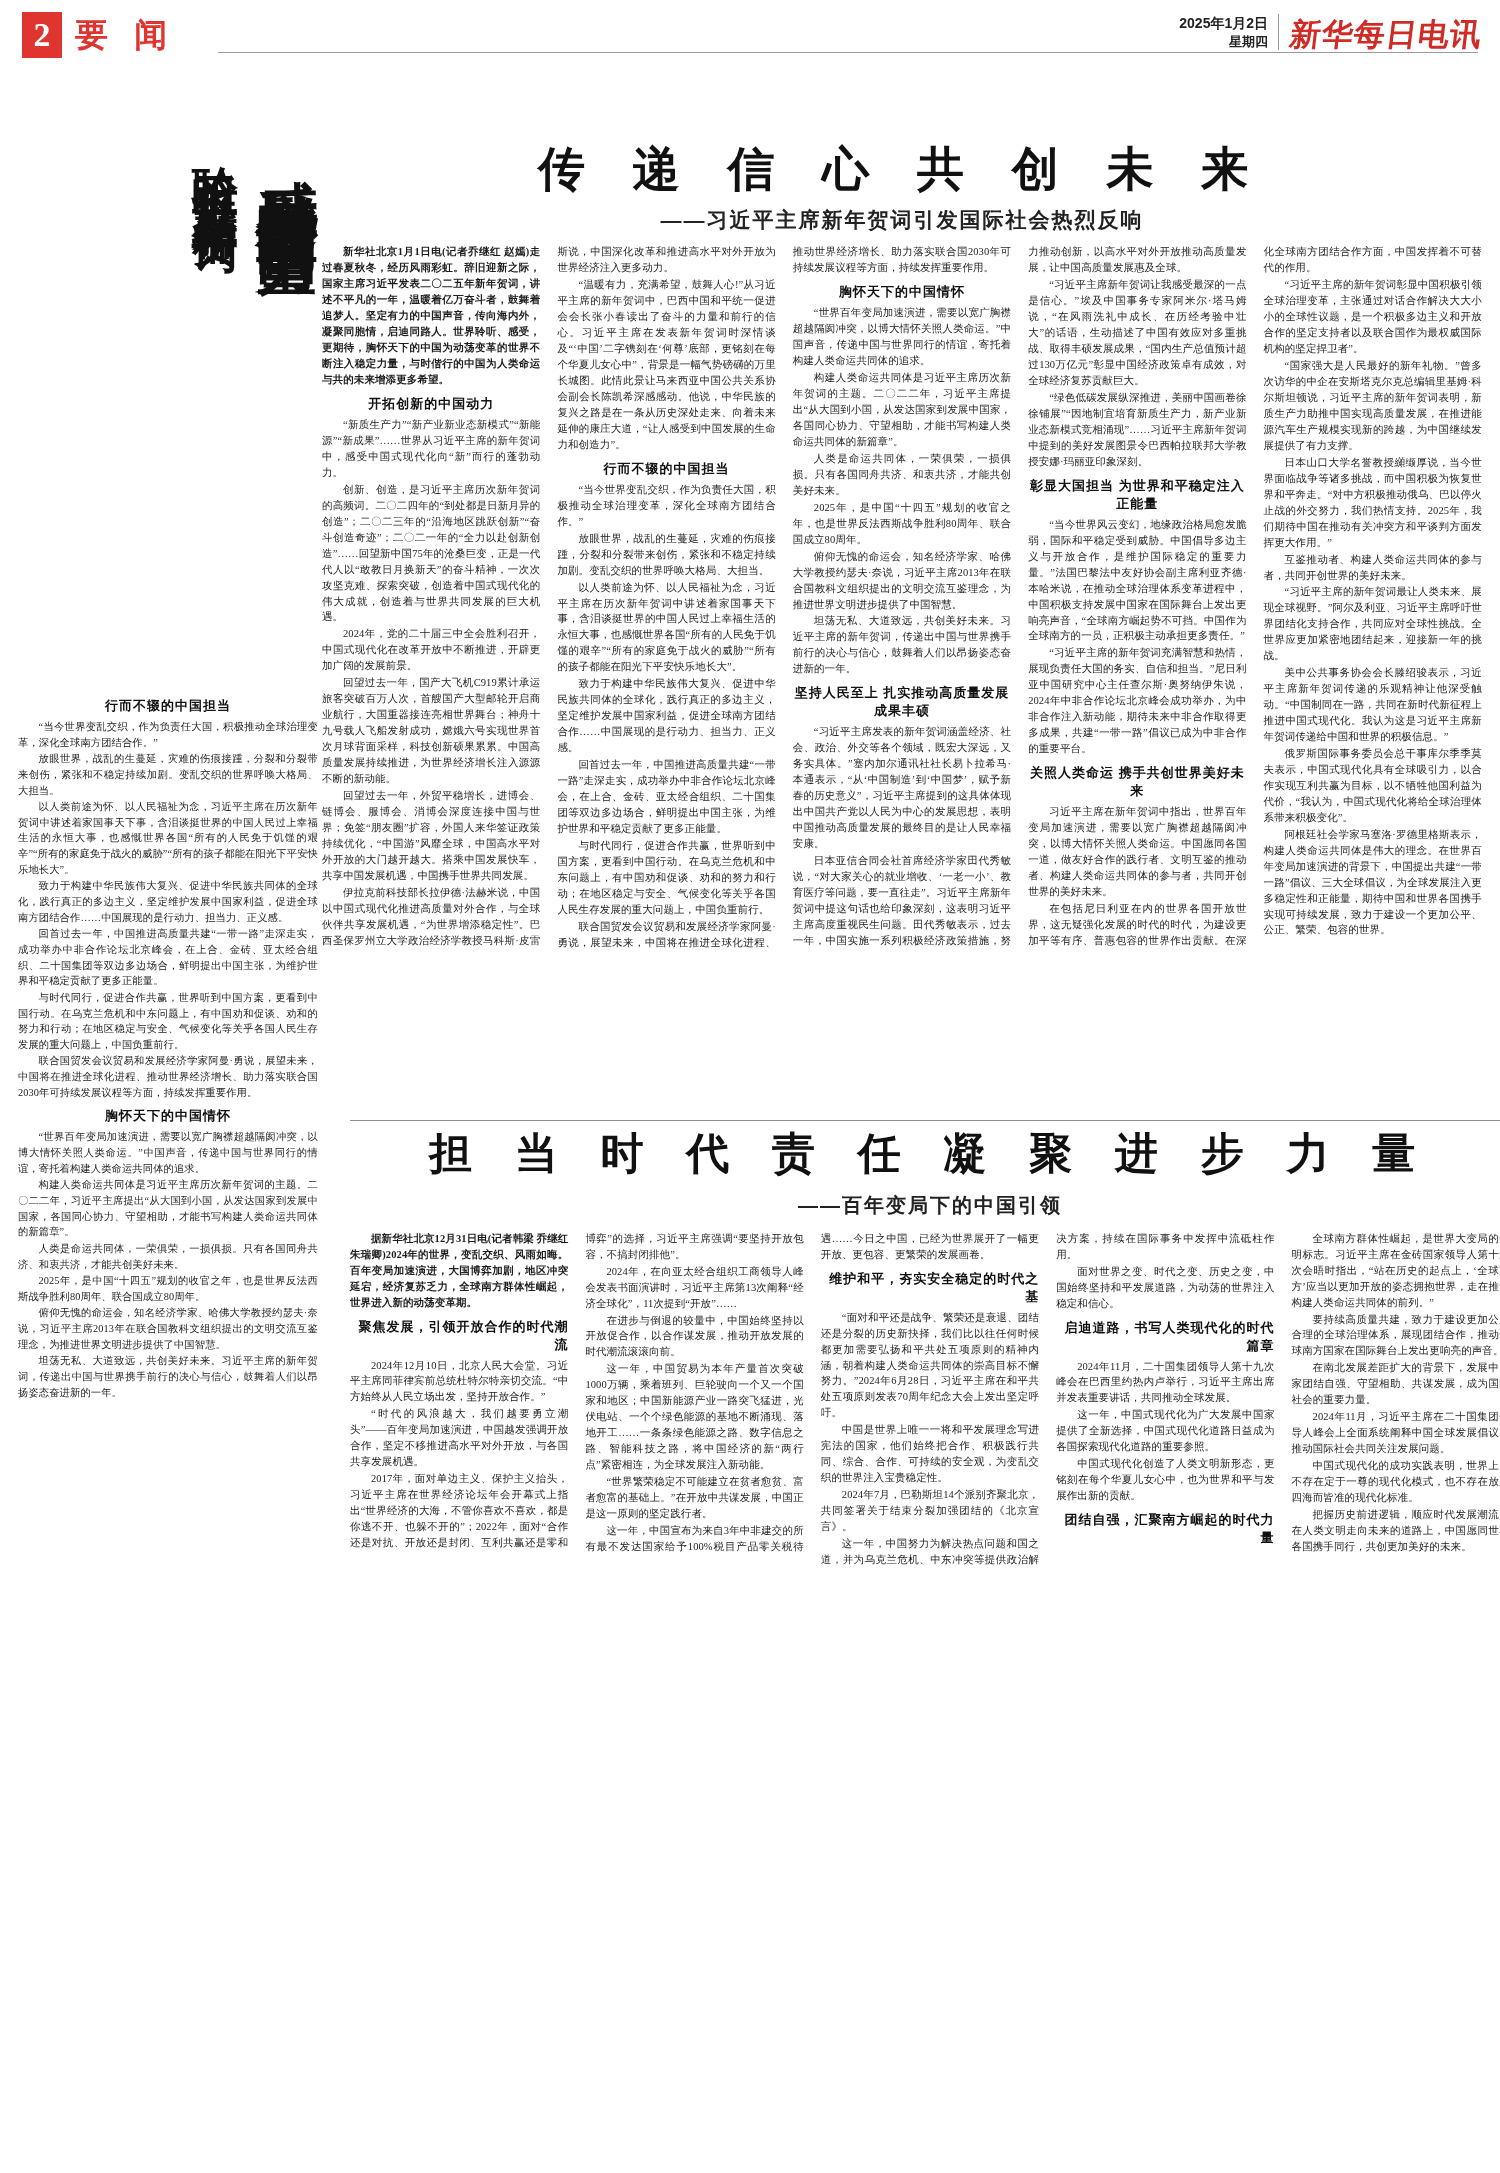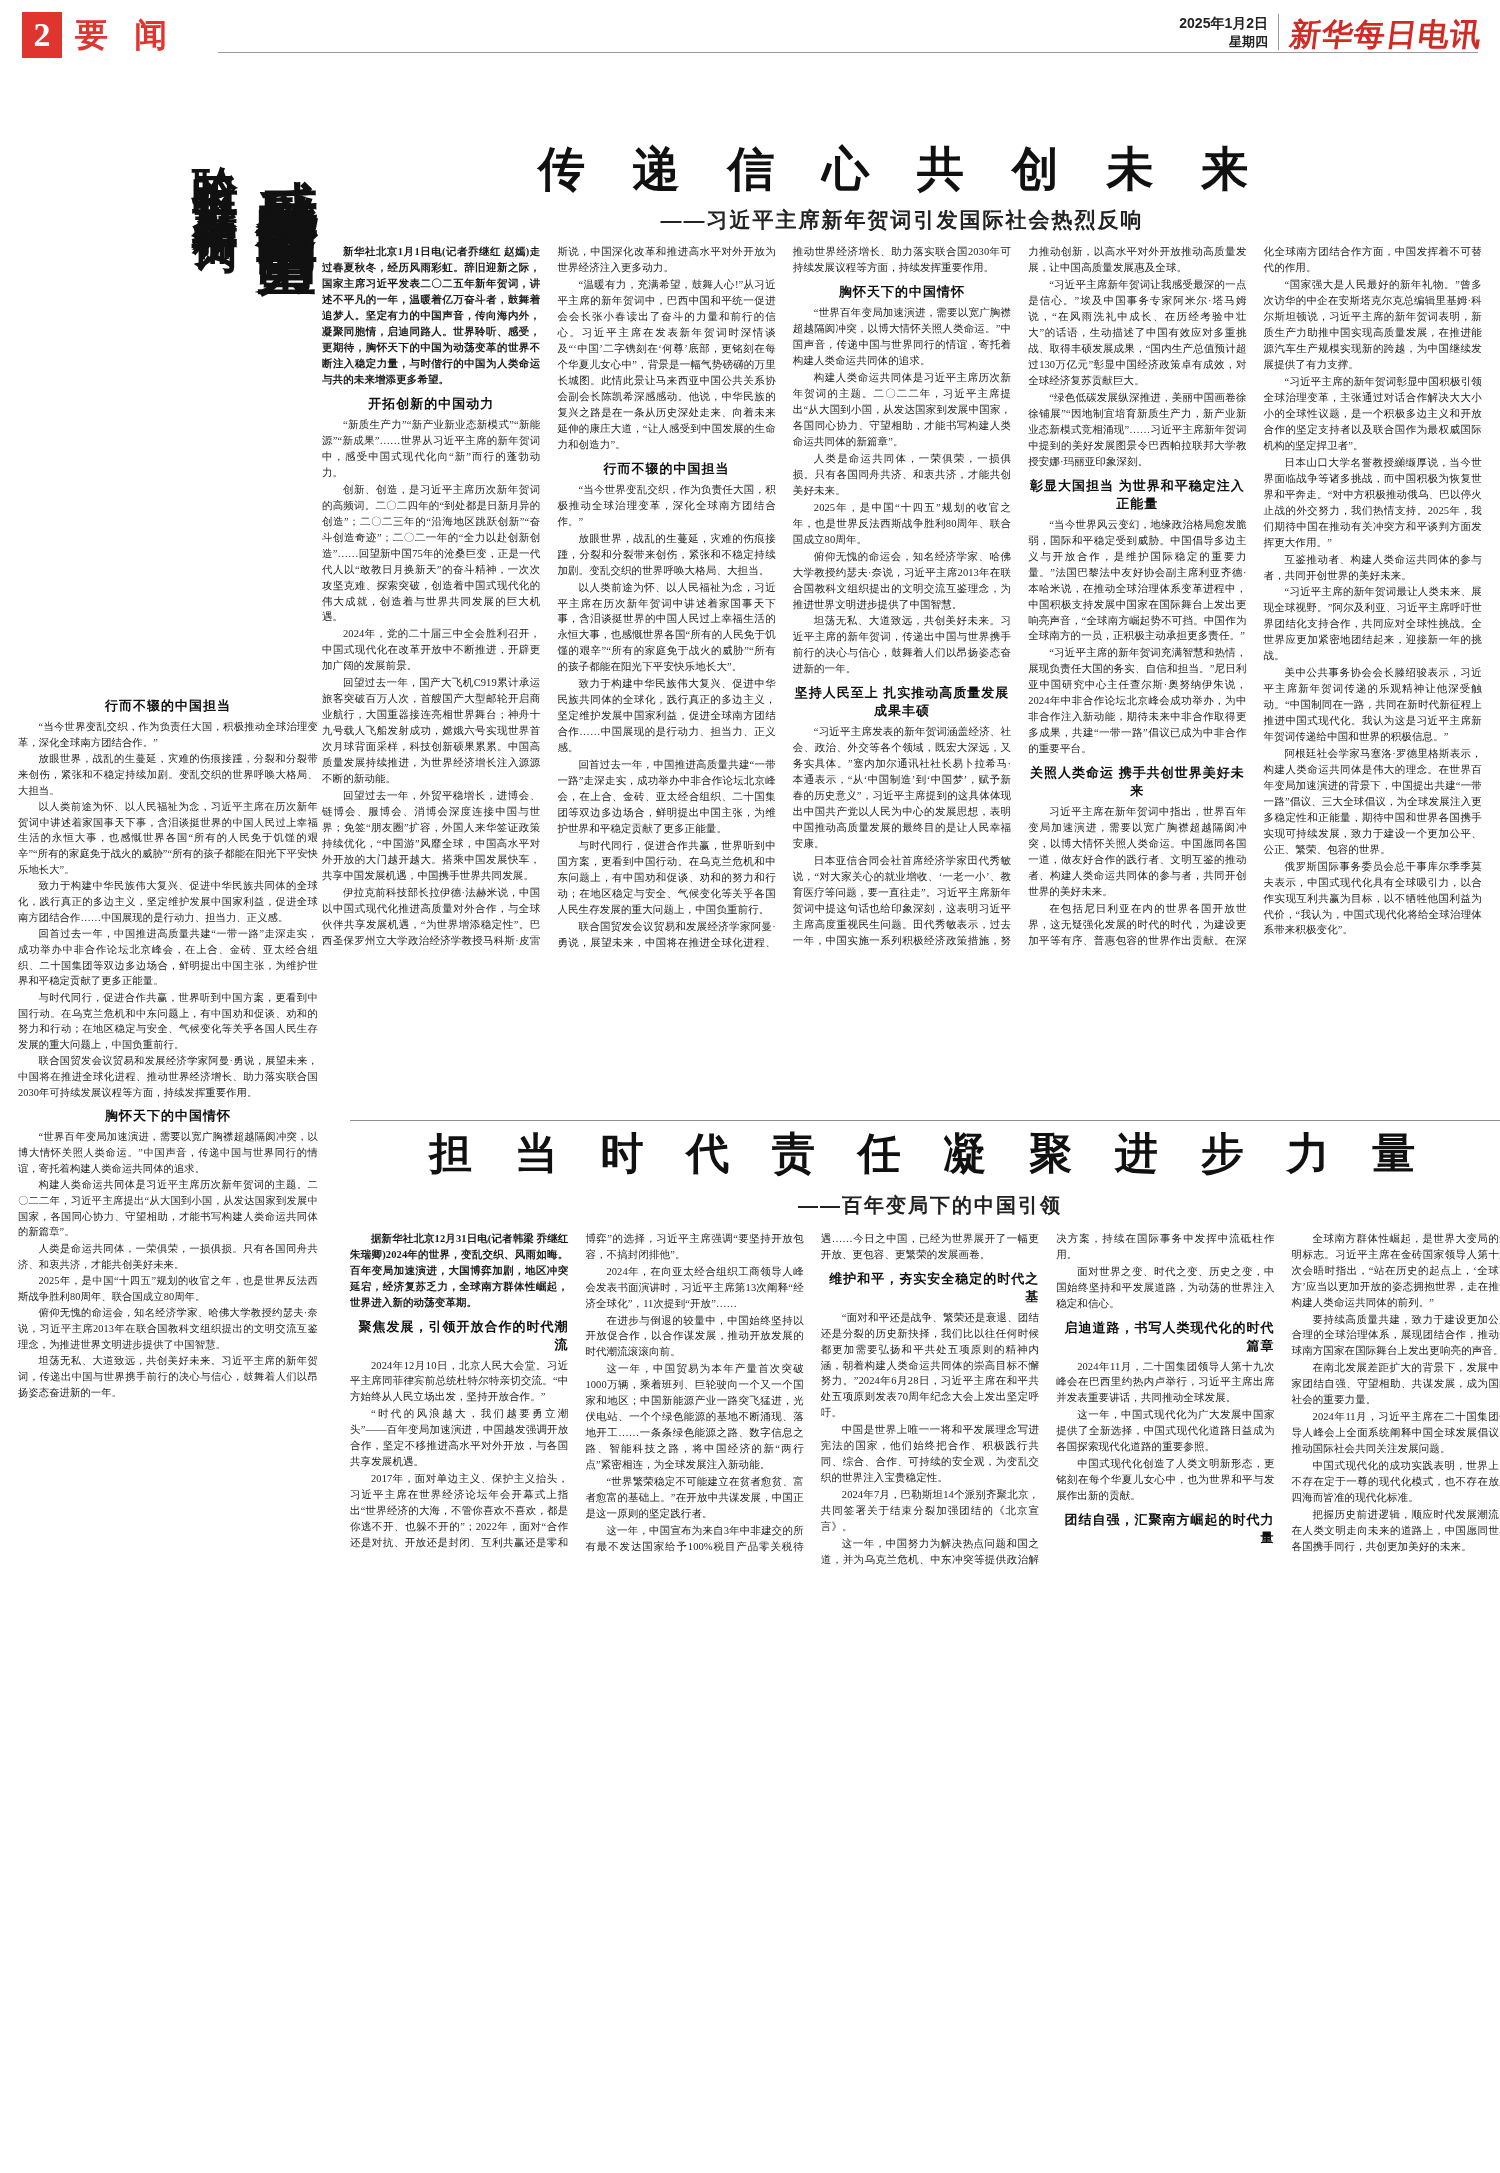--- a/index.html
+++ b/index.html
@@ -173,28 +173,28 @@
         <p>“习近平主席发表的新年贺词涵盖经济、社会、政治、外交等各个领域，既宏大深远，又务实具体。”塞内加尔通讯社社长易卜拉希马·本通表示，“从‘中国制造’到‘中国梦’，赋予新春的历史意义”，习近平主席提到的这具体体现出中国共产党以人民为中心的发展思想，表明中国推动高质量发展的最终目的是让人民幸福安康。</p>
         <p>日本亚信合同会社首席经济学家田代秀敏说，“对大家关心的就业增收、‘一老一小’、教育医疗等问题，要一直往走”。习近平主席新年贺词中提这句话也给印象深刻，这表明习近平主席高度重视民生问题。田代秀敏表示，过去一年，中国实施一系列积极经济政策措施，努力推动创新，以高水平对外开放推动高质量发展，让中国高质量发展惠及全球。</p>
         <p>“习近平主席新年贺词让我感受最深的一点是信心。”埃及中国事务专家阿米尔·塔马姆说，“在风雨洗礼中成长、在历经考验中壮大”的话语，生动描述了中国有效应对多重挑战、取得丰硕发展成果，“国内生产总值预计超过130万亿元”彰显中国经济政策卓有成效，对全球经济复苏贡献巨大。</p>
         <p>“绿色低碳发展纵深推进，美丽中国画卷徐徐铺展”“因地制宜培育新质生产力，新产业新业态新模式竞相涌现”……习近平主席新年贺词中提到的美好发展图景令巴西帕拉联邦大学教授安娜·玛丽亚印象深刻。</p>
         <h4>彰显大国担当  为世界和平稳定注入正能量</h4>
         <p>“当今世界风云变幻，地缘政治格局愈发脆弱，国际和平稳定受到威胁。中国倡导多边主义与开放合作，是维护国际稳定的重要力量。”法国巴黎法中友好协会副主席利亚齐德·本哈米说，在推动全球治理体系变革进程中，中国积极支持发展中国家在国际舞台上发出更响亮声音，“全球南方崛起势不可挡。中国作为全球南方的一员，正积极主动承担更多责任。”</p>
         <p>“习近平主席的新年贺词充满智慧和热情，展现负责任大国的务实、自信和担当。”尼日利亚中国研究中心主任查尔斯·奥努纳伊朱说，2024年中非合作论坛北京峰会成功举办，为中非合作注入新动能，期待未来中非合作取得更多成果，共建“一带一路”倡议已成为中非合作的重要平台。</p>
         <h4>关照人类命运  携手共创世界美好未来</h4>
         <p>习近平主席在新年贺词中指出，世界百年变局加速演进，需要以宽广胸襟超越隔阂冲突，以博大情怀关照人类命运。中国愿同各国一道，做友好合作的践行者、文明互鉴的推动者、构建人类命运共同体的参与者，共同开创世界的美好未来。</p>
         <p>在包括尼日利亚在内的世界各国开放世界，这无疑强化发展的时代的时代，为建设更加平等有序、普惠包容的世界作出贡献。在深化全球南方团结合作方面，中国发挥着不可替代的作用。</p>
+        <p>“习近平主席的新年贺词彰显中国积极引领全球治理变革，主张通过对话合作解决大大小小的全球性议题，是一个积极多边主义和开放合作的坚定支持者以及联合国作为最权威国际机构的坚定捍卫者”。</p>
         <p>“国家强大是人民最好的新年礼物。”曾多次访华的中企在安斯塔克尔克总编辑里基姆·科尔斯坦顿说，习近平主席的新年贺词表明，新质生产力助推中国实现高质量发展，在推进能源汽车生产规模实现新的跨越，为中国继续发展提供了有力支撑。</p>
-        <p>“习近平主席的新年贺词彰显中国积极引领全球治理变革，主张通过对话合作解决大大小小的全球性议题，是一个积极多边主义和开放合作的坚定支持者以及联合国作为最权威国际机构的坚定捍卫者”。</p>
         <p>日本山口大学名誉教授纐缬厚说，当今世界面临战争等诸多挑战，而中国积极为恢复世界和平奔走。“对中方积极推动俄乌、巴以停火止战的外交努力，我们热情支持。2025年，我们期待中国在推动有关冲突方和平谈判方面发挥更大作用。”</p>
         <p>互鉴推动者、构建人类命运共同体的参与者，共同开创世界的美好未来。</p>
         <p>“习近平主席的新年贺词最让人类未来、展现全球视野。”阿尔及利亚、习近平主席呼吁世界团结化支持合作，共同应对全球性挑战。全世界应更加紧密地团结起来，迎接新一年的挑战。</p>
         <p>美中公共事务协会会长滕绍骏表示，习近平主席新年贺词传递的乐观精神让他深受触动。“中国制同在一路，共同在新时代新征程上推进中国式现代化。我认为这是习近平主席新年贺词传递给中国和世界的积极信息。”</p>
+        <p>俄罗斯国际事务委员会总干事库尔季季莫夫表示，中国式现代化具有全球吸引力，以合作实现互利共赢为目标，以不牺牲他国利益为代价，“我认为，中国式现代化将给全球治理体系带来积极变化”。</p>
         <p>阿根廷社会学家马塞洛·罗德里格斯表示，构建人类命运共同体是伟大的理念。在世界百年变局加速演进的背景下，中国提出共建“一带一路”倡议、三大全球倡议，为全球发展注入更多稳定性和正能量，期待中国和世界各国携手实现可持续发展，致力于建设一个更加公平、公正、繁荣、包容的世界。</p>
-        <p>俄罗斯国际事务委员会总干事库尔季季莫夫表示，中国式现代化具有全球吸引力，以合作实现互利共赢为目标，以不牺牲他国利益为代价，“我认为，中国式现代化将给全球治理体系带来积极变化”。</p>
       </div>
   </div>
 
   <div class="article2">
     <div class="section-rule"></div>
     <div class="bigtitle bigtitle2">担 当 时 代 责 任    凝 聚 进 步 力 量</div>
     <div class="subtitle subtitle2">——百年变局下的中国引领</div>
     <div class="a2-body col-text" id="a2-body">
         <p class="lead">据新华社北京12月31日电(记者韩梁  乔继红  朱瑞卿)2024年的世界，变乱交织、风雨如晦。百年变局加速演进，大国博弈加剧，地区冲突延宕，经济复苏乏力，全球南方群体性崛起，世界进入新的动荡变革期。</p>
         <h4 class="left">聚焦发展，引领开放合作的时代潮流</h4>

